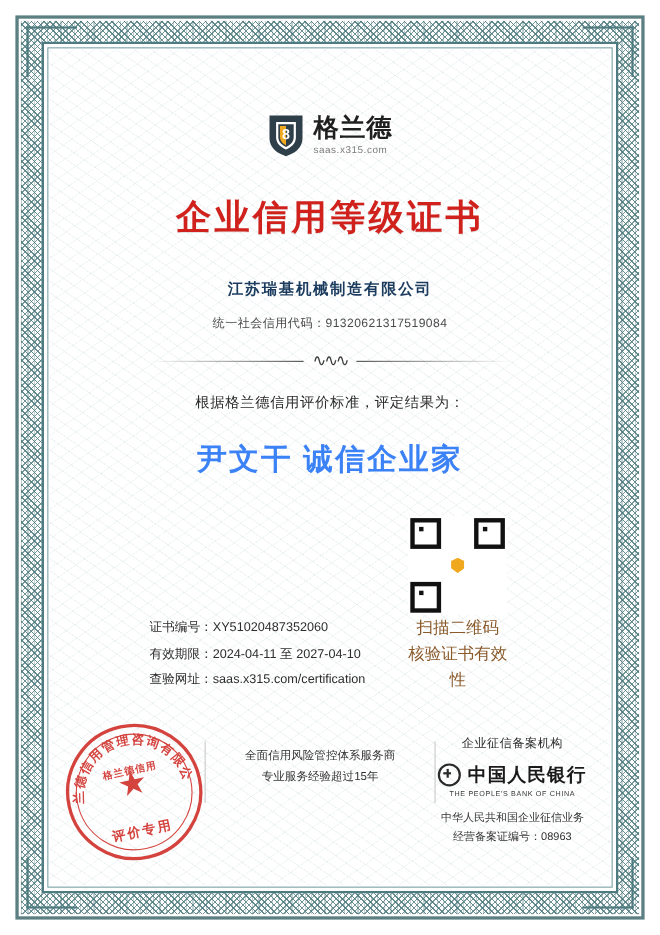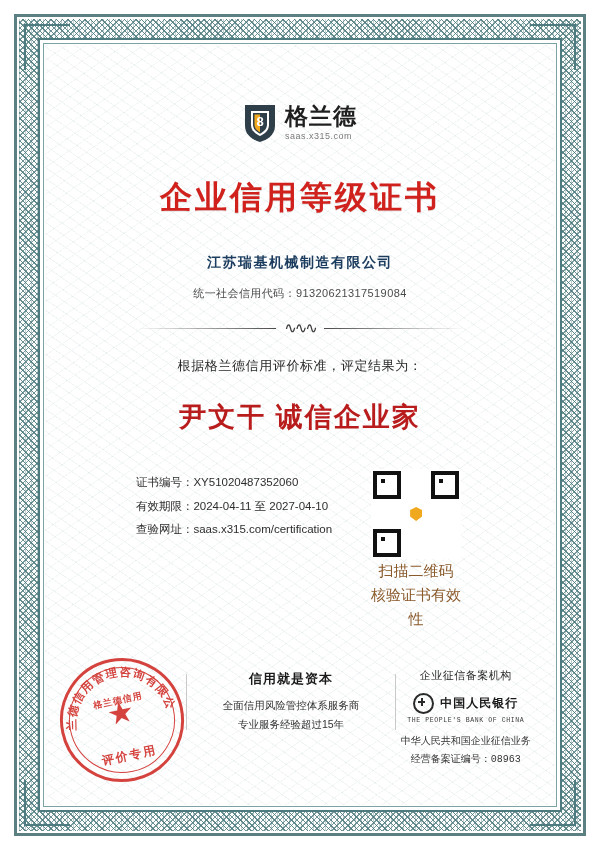--- a/index.html
+++ b/index.html
@@ -178,31 +178,31 @@
   .statement {
     margin-top: 20px;
     font-size: 13px;
     color: #2a2a2a;
     letter-spacing: 0.6px;
   }
   .award-title {
     margin-top: 24px;
     font-size: 27px;
     font-weight: bold;
-    color: #b91c1c;
+    color: #3b82f6;
     letter-spacing: 2px;
   }
 
   
   .detail-area {
     margin-top: 34px;
     width: 100%;
     display: flex;
     justify-content: center;
-    align-items: flex-start;
+    align-items: flex-end;
     gap: 36px;
   }
   .details {
     font-size: 11.5px;
     color: #2e2e2e;
     line-height: 2.05;
     text-align: left;
     padding-top: 2px;
   }
   .details .label { color: #2e2e2e; }
@@ -375,21 +375,20 @@
     margin-top: 8px;
     font-size: 10.5px;
     color: #333;
     line-height: 1.85;
   }
 
   
   .bank-col {
     width: 170px;
     padding-top: 16px;
-    font-family: Liberation Mono, monospace;
   }
   .bank-head {
     font-size: 11px;
     color: #2a2a2a;
     letter-spacing: 0.5px;
   }
   .bank-logo-row {
     margin-top: 10px;
     display: flex;
     align-items: center;
@@ -409,21 +408,21 @@
     position: absolute;
     background: #2a2a2a;
   }
   .bank-emblem::before {
     left: 3px; top: 6px; width: 7px; height: 2px;
   }
   .bank-emblem::after {
     left: 6px; top: 3px; width: 2px; height: 8px;
   }
   .bank-name {
-    font-size: 12px;
+    font-size: 17px;
     font-weight: bold;
     color: #1a1a1a;
     letter-spacing: 1px;
   }
   .bank-name-en {
     margin-top: 3px;
     font-size: 6.5px;
     color: #3a3a3a;
     letter-spacing: 0.6px;
   }
@@ -529,21 +528,20 @@
           </div>
           <div class="star">★</div>
           <div class="mid-text">格兰德信用</div>
           <div class="bottom-text">评价专用</div>
         </div>
       </div>
 
       <div class="footer-col slogan-col">
         <div class="sep-left"></div>
         <div class="sep-right"></div>
-        <div class="slogan-title">信用就是资本</div>
         <div class="slogan-lines">
           <div>全面信用风险管控体系服务商</div>
           <div>专业服务经验超过15年</div>
         </div>
       </div>
 
       <div class="footer-col bank-col">
         <div class="bank-head">企业征信备案机构</div>
         <div class="bank-logo-row">
           <div class="bank-emblem"></div>

